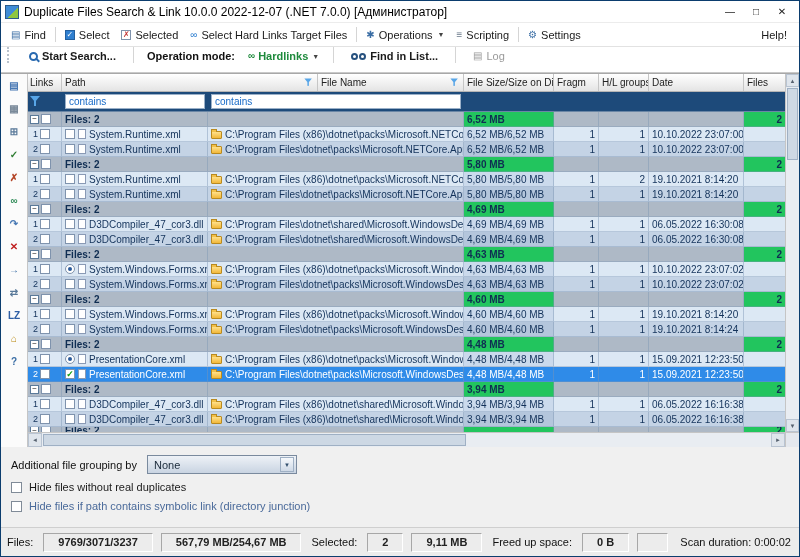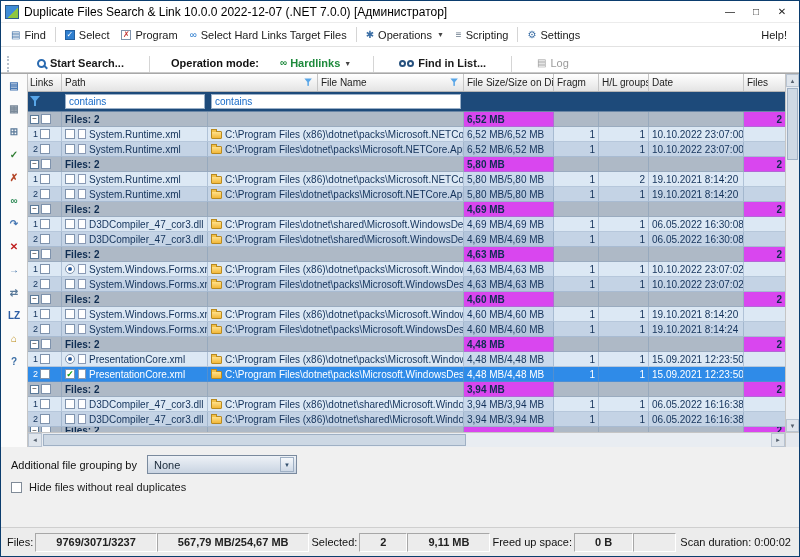--- a/index.html
+++ b/index.html
@@ -17,21 +17,21 @@
   .menubar{flex:0 0 23px;display:flex;align-items:center;padding:0 4px;background:#fff;border-bottom:1px solid #e2e2e2}
   .menu-item{display:flex;align-items:center;gap:4px;padding:3px 6px;white-space:nowrap;color:#1a1a1a}
   .mi-icon{font-size:10px;line-height:1}
   .mi-box{width:10px;height:10px;display:inline-flex;align-items:center;justify-content:center;font-size:8px;border:1px solid #7f93ad;background:#fff;box-sizing:border-box}
   .mi-box.checked{background:#2f7fd0;border-color:#235f9e;color:#fff}
   .msep{width:1px;height:15px;background:#d5d5d5;margin:0 3px}
   .menu-help{margin-left:auto;padding:3px 8px}
   .dd-arrow{font-size:7px;color:#444;margin-left:1px}
 
   
-  .toolbar{flex:0 0 25px;display:flex;align-items:flex-end;gap:16px;padding:0 4px;background:#fff;border-bottom:1px solid #c9c9c9}
+  .toolbar{flex:0 0 25px;display:flex;align-items:flex-start;gap:8px;padding:0 4px;background:#fff;border-bottom:1px solid #c9c9c9}
   .gripper{width:4px;height:16px;border-left:2px dotted #b9c2cc;margin:0 2px}
   .tb-btn{display:flex;align-items:center;gap:4px;padding:3px 6px;white-space:nowrap;font-weight:bold;color:#1a1a1a}
   .tb-btn.boxed{border:1px solid #7aa0c8;background:#eaf2fb;border-radius:2px;padding:2px 6px}
   .tb-label{font-weight:bold;padding:3px 2px}
   .tb-link{display:flex;align-items:center;gap:3px;color:#1e8a3c;font-weight:bold;padding:3px 3px}
   .tb-btn.disabled{color:#9a9a9a;font-weight:normal}
   .tsep{width:1px;height:16px;background:#d5d5d5;margin:0 3px}
   .magnifier{width:9px;height:9px;border:2px solid #2a6ab0;border-radius:50%;position:relative;box-sizing:border-box}
   .magnifier::after{content:"";position:absolute;width:5px;height:2px;background:#2a6ab0;transform:rotate(45deg);right:-4px;bottom:-2px}
   .binoc{display:inline-flex;gap:1px}
@@ -68,21 +68,21 @@
   .c-hl{flex:0 0 50px}
   .c-date{flex:0 0 95px}
   .c-files{flex:1 1 auto;border-right:none}
   .row .c-fragm,.row .c-hl,.row .c-files{justify-content:flex-end}
 
   .row.light .cell{background:#dce8f4}
   .row.light .c-size{background:#cbdaec}
   .row.dark .cell{background:#c4d3e5}
   .row.dark .c-size{background:#b4c6dc}
   .group-row .cell{background:#aeb9c6;color:#0f2d52;font-weight:bold}
-  .group-row .c-size,.group-row .c-files{background:#d946ef}
+  .group-row .c-size,.group-row .c-files{background:#22c55e}
   .row.selected .cell{background:#2f8be8;color:#fff}
 
   .cb{width:10px;height:10px;flex:0 0 10px;background:#fff;border:1px solid #7f93ad;display:inline-flex;align-items:center;justify-content:center;box-sizing:border-box}
   .cb.checked::after{content:"✓";color:#0e9c0e;font-size:9px;font-weight:bold;line-height:1}
   .radio{width:10px;height:10px;flex:0 0 10px;border-radius:50%;background:#fff;border:1px solid #7f93ad;position:relative;box-sizing:border-box}
   .radio::after{content:"";position:absolute;left:2px;top:2px;width:4px;height:4px;border-radius:50%;background:#2a5a9a}
   .collapse-box{width:9px;height:9px;flex:0 0 9px;background:#fff;border:1px solid #5a7a9a;display:flex;align-items:center;justify-content:center;font-size:8px;color:#222;line-height:1;box-sizing:border-box;font-weight:normal}
   .rownum{width:8px;text-align:right;font-size:9px;flex:0 0 8px}
   .doc-icon{width:8px;height:10px;flex:0 0 8px;background:#fff;border:1px solid #8a9ab5;box-sizing:border-box}
   .folder-icon{width:11px;height:8px;flex:0 0 11px;background:linear-gradient(#ffe08a,#f2b83a);border:1px solid #b98a20;border-radius:1px;position:relative;box-sizing:border-box;margin-top:2px}
@@ -102,23 +102,23 @@
   
   .bottom{flex:1 1 auto;background:#f0f0f0;padding:8px 10px 0 10px;display:flex;flex-direction:column;gap:7px;min-height:0}
   .group-ctl{display:flex;align-items:center;gap:10px}
   .combo{width:150px;height:19px;background:linear-gradient(#eef2f7,#c9d4e2);border:1px solid #7a8a9e;display:flex;align-items:center;padding:0 2px 0 6px;color:#1a2a3a;box-sizing:border-box}
   .combo .arrow{margin-left:auto;width:14px;height:15px;background:linear-gradient(#f6f9fc,#cfd9e6);border:1px solid #9fb0c4;display:flex;align-items:center;justify-content:center;font-size:6px;color:#33506e;box-sizing:border-box}
   .check-line{display:flex;align-items:center;gap:7px;color:#1a1a1a}
   .check-line .cb{width:11px;height:11px;flex:0 0 11px;border-color:#808b98}
   .check-line.blue span.lab{color:#4a6a9a}
 
   
-  .statusbar{flex:0 0 24px;background:#ececec;display:flex;align-items:center;gap:0;padding:2px 4px;border-top:1px solid #cfcfcf}
+  .statusbar{flex:0 0 24px;background:#ececec;display:flex;align-items:center;gap:8px;padding:2px 4px;border-top:1px solid #cfcfcf}
   .slabel{padding:0 2px;white-space:nowrap}
-  .spanel{height:17px;display:flex;align-items:center;padding:0 20px;border:1px solid;border-color:#a7a7a7 #ffffff #ffffff #a7a7a7;background:#ececec;white-space:nowrap;font-weight:bold;color:#222}
+  .spanel{height:17px;display:flex;align-items:center;padding:0 14px;border:1px solid;border-color:#a7a7a7 #ffffff #ffffff #a7a7a7;background:#ececec;white-space:nowrap;font-weight:bold;color:#222}
   .spacer{flex:1;border:1px solid;border-color:#a7a7a7 #ffffff #ffffff #a7a7a7;height:17px}
   .sduration{white-space:nowrap;padding:0 4px}
 </style>
 </head>
 <body>
 
 <div class="window">
 
   <div class="titlebar">
     <span class="app-icon"></span>
@@ -135,21 +135,21 @@
         <span class="mi-icon" style="color:#3b6ea5">▤</span>
         <span>Find</span>
       </span>
     <span class="msep"></span>
     <span class="menu-item">
         <span class="mi-box checked">✓</span>
         <span>Select</span>
       </span>
     <span class="menu-item">
         <span class="mi-box" style="color:#c03030">✗</span>
-        <span>Program</span>
+        <span>Selected</span>
       </span>
     <span class="menu-item">
         <span class="mi-icon" style="color:#2f7fd0">∞</span>
         <span>Select Hard Links Target Files</span>
       </span>
     <span class="msep"></span>
     <span class="menu-item">
         <span class="mi-icon" style="color:#3b6ea5">✱</span>
         <span>Operations</span>
         <span class="dd-arrow">▼</span>
@@ -665,20 +665,24 @@
       <span class="lbl">Additional file grouping by</span>
       <div class="combo">
         <span>None</span>
         <span class="arrow">▼</span>
       </div>
     </div>
     <div class="check-line">
       <span class="cb"></span>
       <span class="lab">Hide files without real duplicates</span>
     </div>
+    <div class="check-line blue">
+      <span class="cb"></span>
+      <span class="lab">Hide files if path contains symbolic link (directory junction)</span>
+    </div>
   </div>
 
   <div class="statusbar">
     <span class="slabel">Files:</span>
     <span class="spanel">9769/3071/3237</span>
     <span class="spanel">567,79 MB/254,67 MB</span>
     <span class="slabel">Selected:</span>
     <span class="spanel">2</span>
     <span class="spanel">9,11 MB</span>
     <span class="slabel">Freed up space:</span>

